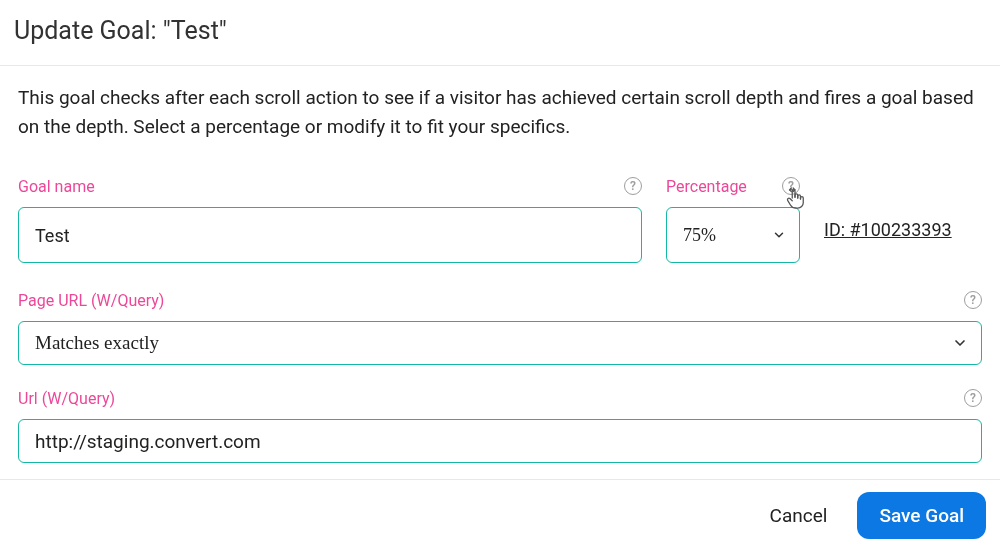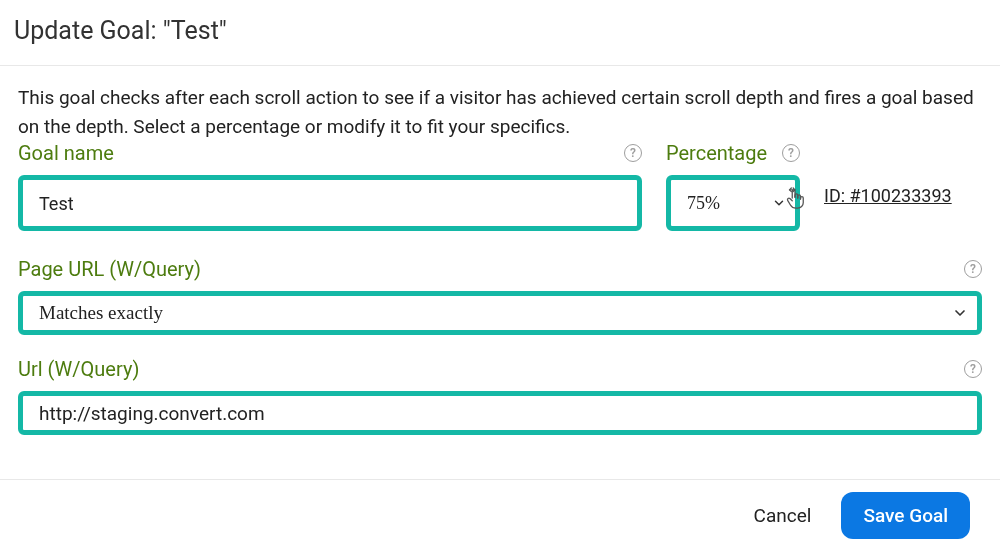--- a/index.html
+++ b/index.html
@@ -25,62 +25,63 @@
     font-weight: 400;
     color: #323232;
   }
   .content {
     padding: 18px 18px 0 18px;
   }
   .desc {
     font-size: 19px;
     line-height: 1.5;
     color: #222;
+    margin-bottom: 34px;
   }
   .row1 {
     display: flex;
     align-items: flex-start;
     gap: 24px;
     margin-bottom: 26px;
   }
   .field-goal-name { flex: 0 0 624px; }
   .field-percentage { flex: 0 0 134px; }
   .field-id { flex: 1; padding-top: 44px; text-decoration: underline; }
 
   .label-line {
     display: flex;
     align-items: center;
     justify-content: space-between;
     margin-bottom: 10px;
     min-height: 22px;
   }
   .label {
-    font-size: 20px;
-    color: #4d7c0f;
+    font-size: 16px;
+    color: #ec4899;
   }
   .help-icon {
     width: 18px; height: 18px;
     border: 1.6px solid #9e9e9e;
     border-radius: 50%;
     display: inline-flex;
     align-items: center;
     justify-content: center;
     font-size: 12px;
     color: #9e9e9e;
     font-weight: 600;
     line-height: 1;
     cursor: pointer;
     flex-shrink: 0;
   }
   .help-icon::before { content: "?"; }
 
   .input, .select {
     width: 100%;
     height: 56px;
-    border: 5px solid #14b8a6;
+    border: 1px solid #14b8a6;
     border-radius: 6px;
     padding: 0 16px;
     font-size: 18px;
     color: #222;
     background: #fff;
     font-family: inherit;
     outline: none;
   }
   .select-wrap {
     position: relative;
@@ -108,21 +109,21 @@
   .row-full .help-icon { margin-left: auto; }
   .row-full .select, .row-full .input {
     height: 44px;
     font-size: 19px;
   }
 
   .footer {
     position: absolute;
     left: 0; right: 0; bottom: 0;
     border-top: 1px solid #e8e8e8;
-    padding: 12px 30px 12px 12px;
+    padding: 12px 14px 12px 12px;
     display: flex;
     justify-content: flex-end;
     align-items: center;
     gap: 26px;
     background: #fff;
   }
   .btn-cancel {
     background: none; border: none;
     font-size: 19px;
     color: #222;

